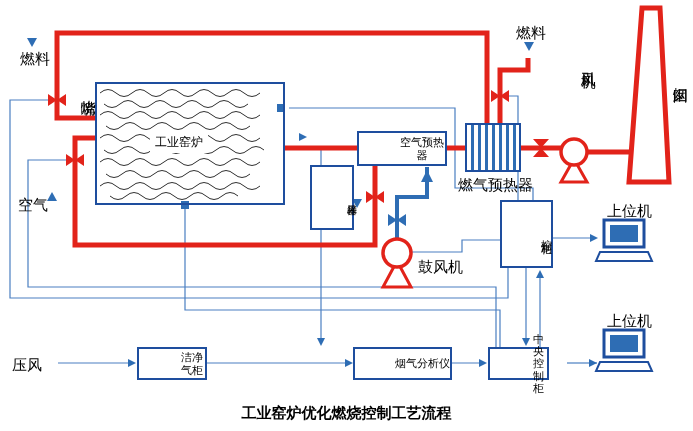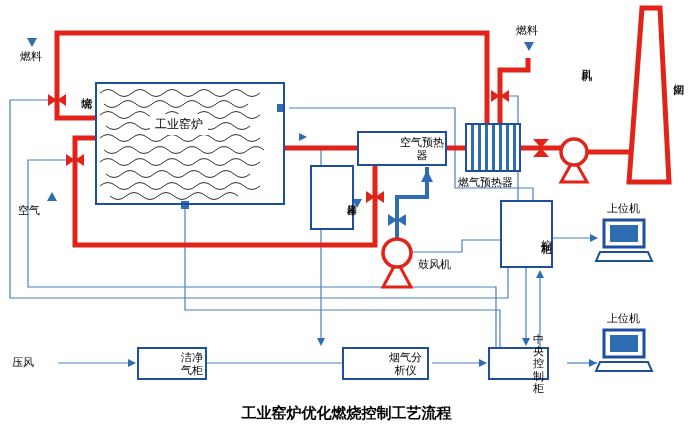--- a/index.html
+++ b/index.html
@@ -8,21 +8,21 @@
     font-family:"Liberation Sans","DejaVu Sans",sans-serif;color:#000;
   }
   #diagram-svg{position:absolute;left:0;top:0;width:693px;height:431px;}
   .box{
     position:absolute;box-sizing:border-box;border:2px solid #1e4e9e;background:#fff;
     display:flex;align-items:center;justify-content:center;
     font-size:11px;line-height:1.1;text-align:center;color:#000;padding-left:40px;
   }
   .box.transparent{background:transparent;}
   .lbl{
-    position:absolute;font-size:11px;line-height:1.15;color:#000;white-space:nowrap;
+    position:absolute;font-size:15px;line-height:1.15;color:#000;white-space:nowrap;
   }
   .vtext{
     writing-mode:vertical-rl;text-orientation:upright;letter-spacing:2px;white-space:nowrap;
   }
   .plate{
     position:absolute;background:#fff;padding:2px 5px;font-size:12px;color:#000;white-space:nowrap;
   }
   .stripes{
     position:absolute;box-sizing:border-box;border:2px solid #1e4e9e;
     background:repeating-linear-gradient(90deg,#fff 0 4px,#2e6db4 4px 7px);
@@ -136,54 +136,54 @@
       <polygon points="600,252 648,252 652,261 596,261" fill="#fff" stroke="#1e4e9e" stroke-width="2"></polygon>
     </g>
     <g>
       <rect x="604" y="330" width="40" height="27" fill="#fff" stroke="#1e4e9e" stroke-width="3"></rect>
       <rect x="610" y="335" width="28" height="17" fill="#2e6db4"></rect>
       <polygon points="600,362 648,362 652,371 596,371" fill="#fff" stroke="#1e4e9e" stroke-width="2"></polygon>
     </g>
   </svg>
 
   <div class="box transparent" style="left:95px;top:82px;width:190px;height:123px;border-width:2.5px;"></div>
-  <div class="plate" style="left:150px;top:114px;">工业窑炉</div>
+  <div class="plate" style="left:150px;top:132px;">工业窑炉</div>
 
   <div class="box" style="left:310px;top:165px;width:22px;height:65px;">
     <span class="vtext" style="font-size:10px;letter-spacing:1px;">采样器</span>
   </div>
 
   <div class="box" style="left:357px;top:131px;width:90px;height:35px;">
     <span>空气预热器</span>
   </div>
 
   <div class="stripes" style="left:465px;top:123px;width:56px;height:49px;"></div>
   <div class="lbl" style="left:458px;top:176px;width:72px;text-align:left;">燃气预热器</div>
 
   <div class="box" style="left:500px;top:200px;width:53px;height:68px;">
     <span class="vtext">控制柜</span>
   </div>
 
   <div class="box" style="left:137px;top:347px;width:70px;height:33px;">
     <span>洁净气柜</span>
   </div>
 
-  <div class="box" style="left:342px;top:347px;width:87px;height:33px;">
+  <div class="box" style="left:353px;top:347px;width:99px;height:33px;">
     <span>烟气分析仪</span>
   </div>
 
   <div class="box" style="left:488px;top:347px;width:61px;height:33px;">
     <span>中央控制柜</span>
   </div>
 
   <div class="lbl" style="left:20px;top:50px;">燃料</div>
   <div class="lbl vtext" style="left:80px;top:88px;letter-spacing:1px;">烧嘴</div>
-  <div class="lbl" style="left:18px;top:204px;">空气</div>
+  <div class="lbl" style="left:18px;top:196px;">空气</div>
   <div class="lbl" style="left:516px;top:24px;">燃料</div>
   <div class="lbl vtext" style="left:580px;top:60px;letter-spacing:1px;">引风机</div>
   <div class="lbl vtext" style="left:672px;top:75px;letter-spacing:1px;">烟囱</div>
-  <div class="lbl" style="left:418px;top:258px;font-family:Liberation Serif, serif;">鼓风机</div>
+  <div class="lbl" style="left:418px;top:258px;">鼓风机</div>
   <div class="lbl" style="left:607px;top:202px;">上位机</div>
   <div class="lbl" style="left:607px;top:312px;">上位机</div>
   <div class="lbl" style="left:12px;top:356px;">压风</div>
 
   <div id="title">工业窑炉优化燃烧控制工艺流程</div>
 </div>
 
 </body></html>

